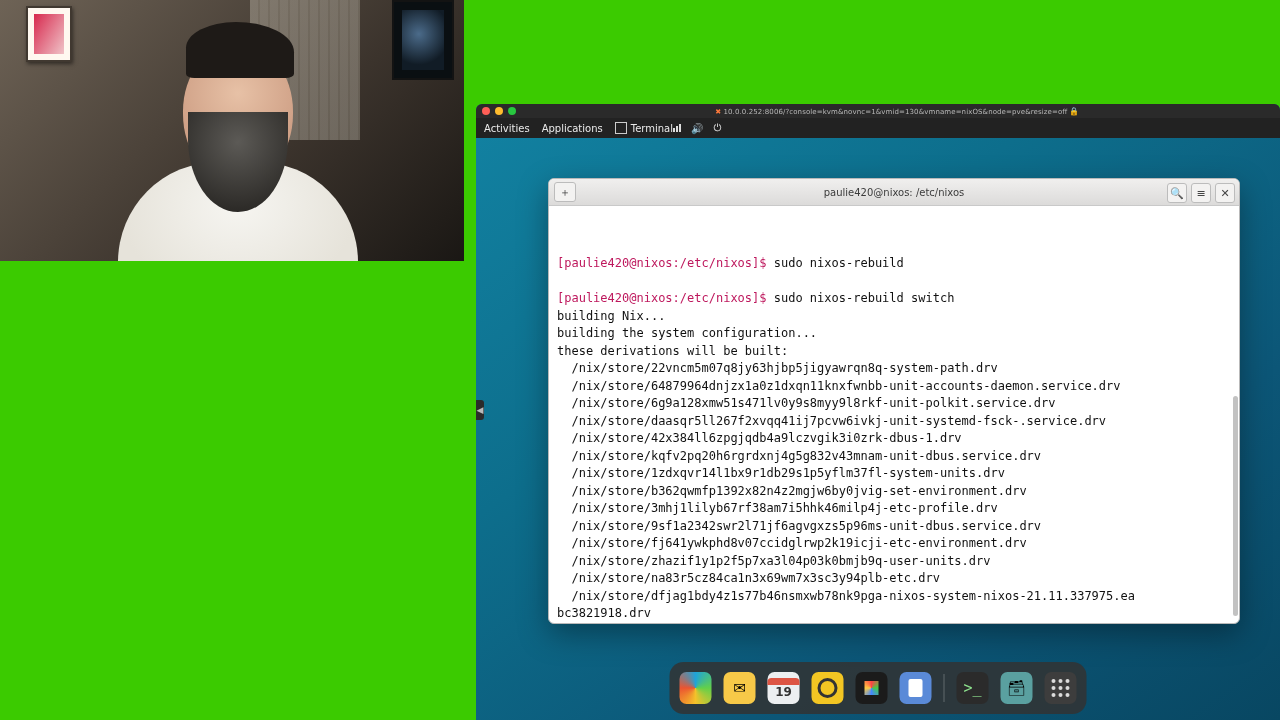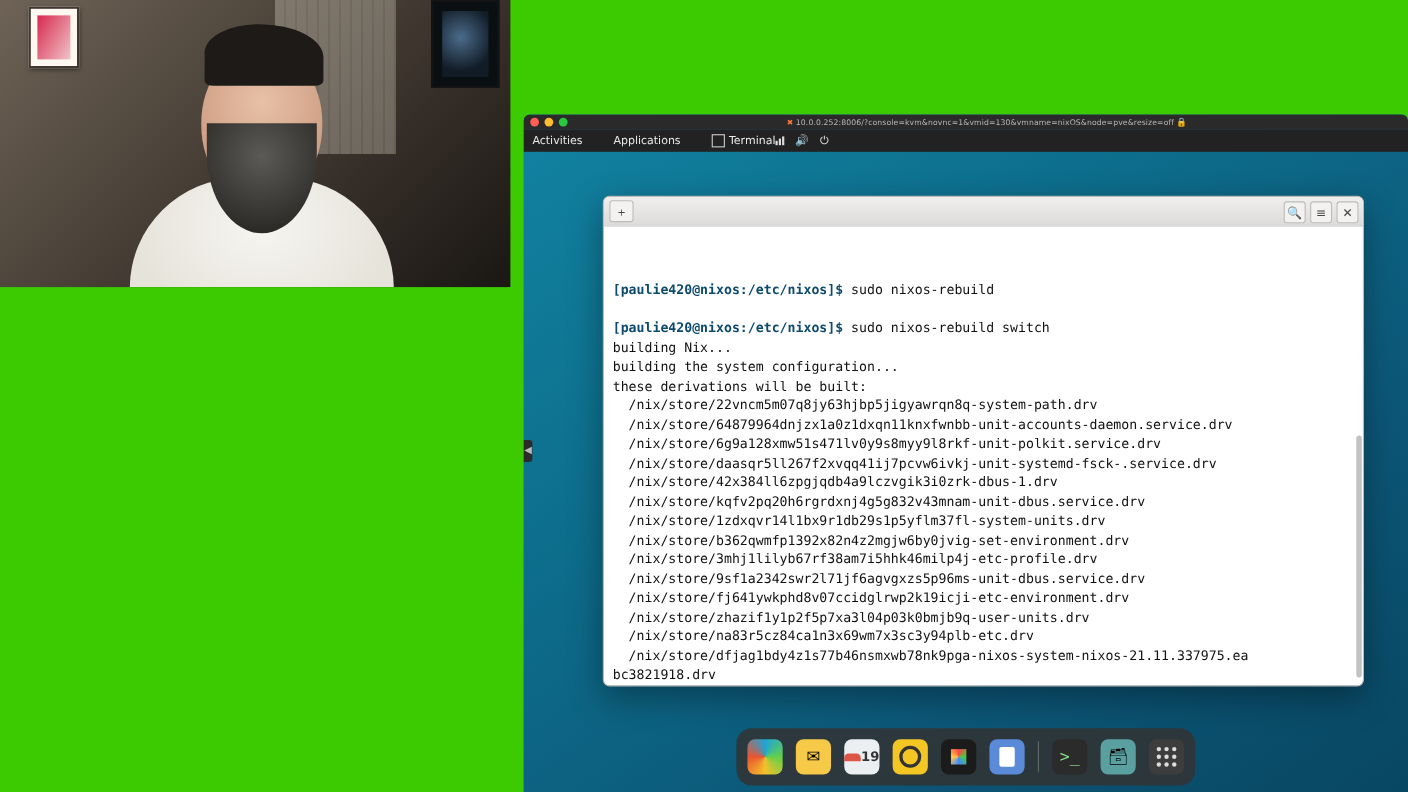--- a/index.html
+++ b/index.html
@@ -112,21 +112,21 @@
   
   .topbar {
     height: 20px;
     background: #222;
     color: #eaeaea;
     display: flex;
     align-items: center;
     padding: 0 8px;
     font-size: 10px;
   }
-  .topbar .left   { display:flex; gap:28px; }
+  .topbar .left   { display:flex; gap:12px; }
   .topbar .menu   { cursor:default; display:flex; align-items:center; gap:4px }
   .topbar .menu .ticon{width:10px;height:10px;border:1px solid #ccc}
   .topbar .center { flex:1; text-align:center }
   .topbar .right  { display:flex; gap:10px; align-items:center; font-size:10px }
 
   
   .edge-handle{
     position:absolute;
     left:0; top:296px;
     width:8px; height:20px;
@@ -187,21 +187,21 @@
     overflow:hidden;
     position:relative;
   }
   .term-body .scroll-thumb{
     position:absolute;
     right:1px; top:190px;
     width:5px; height:220px;
     background:#c2c2c2;
     border-radius:3px;
   }
-  .prompt-user { color:#0c4a6e; font-weight:700 }
+  .prompt-user { color:#be185d; font-weight:400 }
 
   
   .dock{
     position:absolute;
     left:50%; transform:translateX(-50%);
     bottom:6px;
     height:44px;
     padding: 4px 10px;
     background: rgba(50,50,50,.85);
     border-radius: 14px;
@@ -282,20 +282,21 @@
     </div>
   </div>
 
   <div class="edge-handle">◀</div>
 
   <div class="termwin">
     <div class="term-titlebar">
       <div class="newtab">
         <span style="font-size:11px;color:#444">＋</span>
       </div>
+      <div class="title">paulie420@nixos: /etc/nixos</div>
       <div class="tools">
         <div>
             <span>🔍</span>
           </div>
         <div>
             <span>≡</span>
           </div>
         <div>
             <span>✕</span>
           </div>
@@ -305,21 +306,21 @@
     <div class="term-body" id="termbody">
       <div><span class="prompt-user">[paulie420@nixos:/etc/nixos]$</span><span> sudo nixos-rebuild</span></div><div> </div><div><span class="prompt-user">[paulie420@nixos:/etc/nixos]$</span><span> sudo nixos-rebuild switch</span></div><div>building Nix...</div><div>building the system configuration...</div><div>these derivations will be built:</div><div>  /nix/store/22vncm5m07q8jy63hjbp5jigyawrqn8q-system-path.drv</div><div>  /nix/store/64879964dnjzx1a0z1dxqn11knxfwnbb-unit-accounts-daemon.service.drv</div><div>  /nix/store/6g9a128xmw51s471lv0y9s8myy9l8rkf-unit-polkit.service.drv</div><div>  /nix/store/daasqr5ll267f2xvqq41ij7pcvw6ivkj-unit-systemd-fsck-.service.drv</div><div>  /nix/store/42x384ll6zpgjqdb4a9lczvgik3i0zrk-dbus-1.drv</div><div>  /nix/store/kqfv2pq20h6rgrdxnj4g5g832v43mnam-unit-dbus.service.drv</div><div>  /nix/store/1zdxqvr14l1bx9r1db29s1p5yflm37fl-system-units.drv</div><div>  /nix/store/b362qwmfp1392x82n4z2mgjw6by0jvig-set-environment.drv</div><div>  /nix/store/3mhj1lilyb67rf38am7i5hhk46milp4j-etc-profile.drv</div><div>  /nix/store/9sf1a2342swr2l71jf6agvgxzs5p96ms-unit-dbus.service.drv</div><div>  /nix/store/fj641ywkphd8v07ccidglrwp2k19icji-etc-environment.drv</div><div>  /nix/store/zhazif1y1p2f5p7xa3l04p03k0bmjb9q-user-units.drv</div><div>  /nix/store/na83r5cz84ca1n3x69wm7x3sc3y94plb-etc.drv</div><div>  /nix/store/dfjag1bdy4z1s77b46nsmxwb78nk9pga-nixos-system-nixos-21.11.337975.ea</div><div>bc3821918.drv</div><div>building '/nix/store/22vncm5m07q8jy63hjbp5jigyawrqn8q-system-path.drv'...</div><div class="scroll-thumb"></div>
     </div>
   </div>
 
   <div class="dock">
     <div class="di di-web"></div>
     <div class="di di-mail">
       <span>✉</span>
     </div>
-    <div class="di di-cal" style="flex-direction:row">
+    <div class="di di-cal" style="flex-direction:column">
       <div style="background:#d54;color:#fff;font-size:6px;width:100%;text-align:center;border-radius:4px 4px 0 0">&nbsp;</div>
       <div style="font-size:12px;font-weight:700;color:#333">19</div>
     </div>
     <div class="di di-music">
       <span style="width:14px;height:14px;border:3px solid #333;border-radius:50%"></span>
     </div>
     <div class="di di-photo">
       <span style="width:14px;height:14px;background:conic-gradient(#f44,#4c4,#48f,#fc4,#f44)"></span>
     </div>
     <div class="di di-notes">

